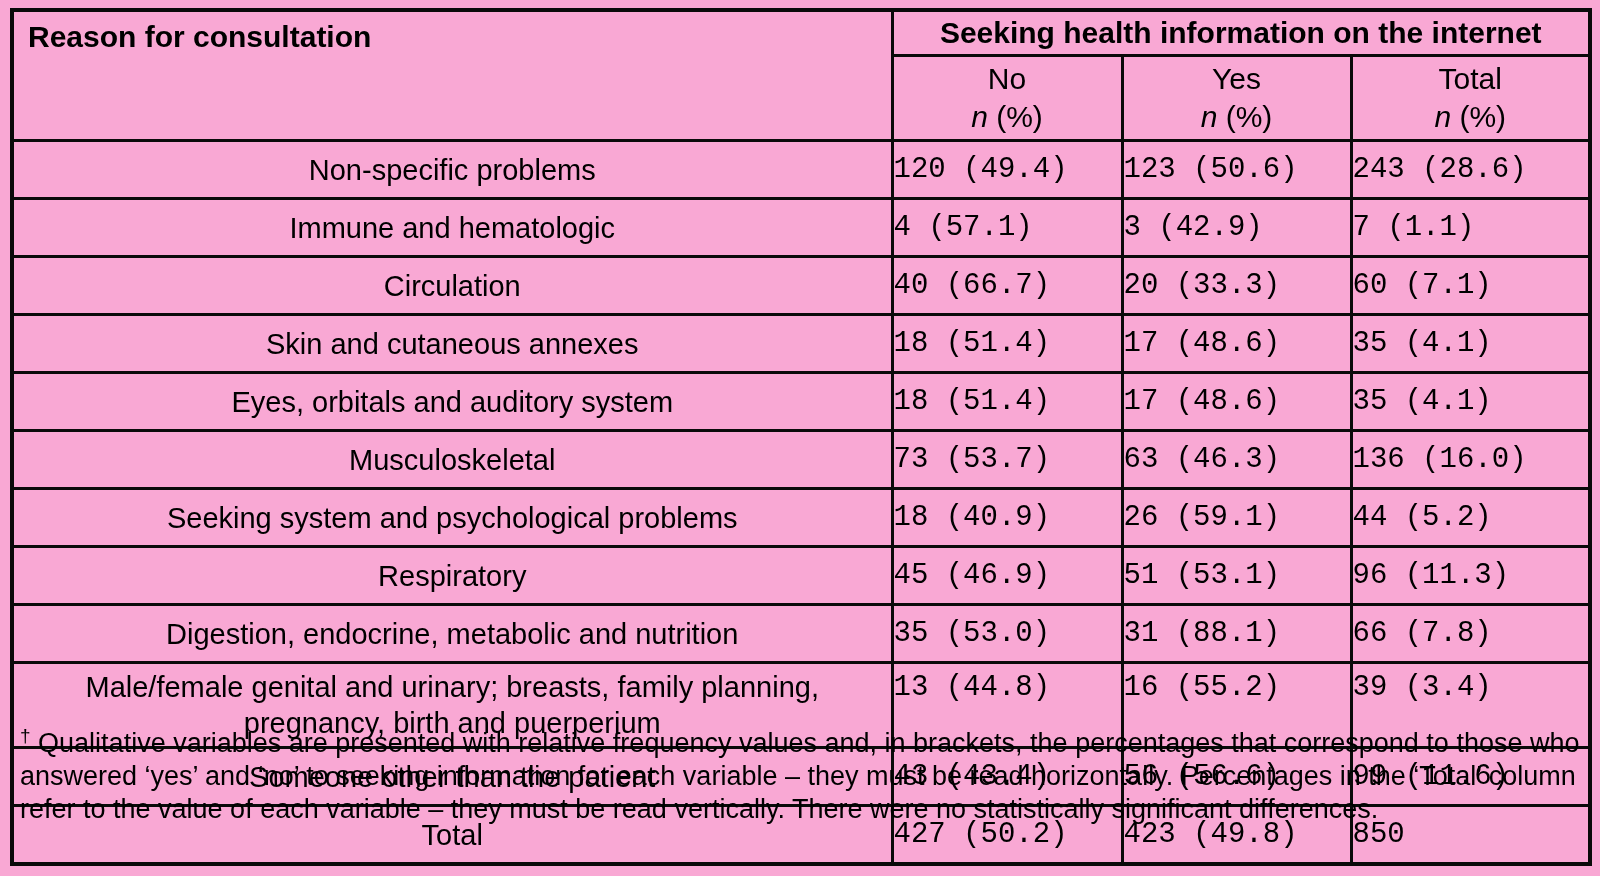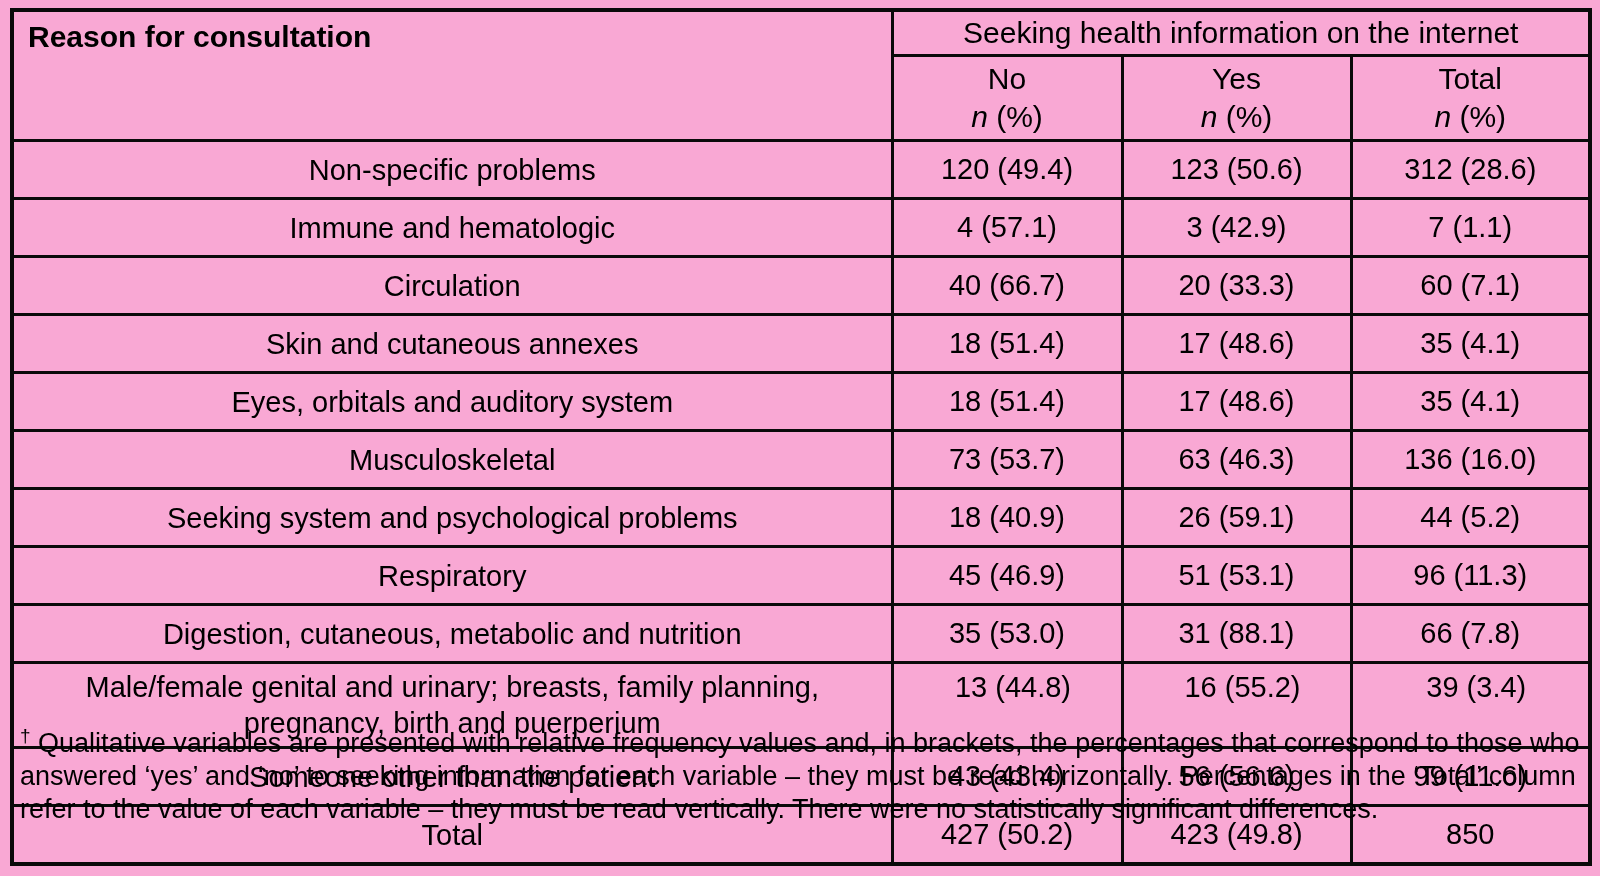--- a/index.html
+++ b/index.html
@@ -38,47 +38,47 @@
     vertical-align: top;
     padding: 8px 14px 0 14px;
     font-size: 30px;
     font-weight: bold;
   }
   th.span-head {
     height: 42px;
     text-align: center;
     vertical-align: middle;
     font-size: 30px;
-    font-weight: normal;
+    font-weight: bold;
   }
   th.sub-head {
     height: 82px;
     text-align: center;
     vertical-align: middle;
     font-size: 30px;
     font-weight: normal;
     line-height: 38px;
   }
   .n-italic { font-style: italic; }
   td.label-cell {
     text-align: center;
     vertical-align: middle;
     padding: 5px 12px;
     height: 45px;
     line-height: 36px;
   }
   td.value-cell {
-    text-align: center;
+    text-align: left;
     vertical-align: middle;
     height: 45px;
+    font-family: Liberation Mono, monospace;
   }
   tr.tall-row td.value-cell {
     vertical-align: top;
     padding-top: 7px;
-    padding-left: 12px;
   }
   .footnote {
     position: absolute;
     top: 727px;
     left: 20px;
     width: 1565px;
     font-size: 27px;
     line-height: 33px;
     text-align: left;
   }
@@ -118,21 +118,21 @@
           <span>Total</span><br>
           <span class="n-italic">n</span><span> (%)</span>
         </th>
       </tr>
     </thead>
     <tbody>
       <tr>
         <td class="label-cell">Non-specific problems</td>
         <td class="value-cell">120 (49.4)</td>
         <td class="value-cell">123 (50.6)</td>
-        <td class="value-cell">312 (28.6)</td>
+        <td class="value-cell">243 (28.6)</td>
       </tr>
       <tr>
         <td class="label-cell">Immune and hematologic</td>
         <td class="value-cell">4 (57.1)</td>
         <td class="value-cell">3 (42.9)</td>
         <td class="value-cell">7 (1.1)</td>
       </tr>
       <tr>
         <td class="label-cell">Circulation</td>
         <td class="value-cell">40 (66.7)</td>
@@ -163,21 +163,21 @@
         <td class="value-cell">26 (59.1)</td>
         <td class="value-cell">44 (5.2)</td>
       </tr>
       <tr>
         <td class="label-cell">Respiratory</td>
         <td class="value-cell">45 (46.9)</td>
         <td class="value-cell">51 (53.1)</td>
         <td class="value-cell">96 (11.3)</td>
       </tr>
       <tr>
-        <td class="label-cell">Digestion, cutaneous, metabolic and nutrition</td>
+        <td class="label-cell">Digestion, endocrine, metabolic and nutrition</td>
         <td class="value-cell">35 (53.0)</td>
         <td class="value-cell">31 (88.1)</td>
         <td class="value-cell">66 (7.8)</td>
       </tr>
       <tr class="tall-row">
         <td class="label-cell">Male/female genital and urinary; breasts, family planning, pregnancy, birth and puerperium</td>
         <td class="value-cell">13 (44.8)</td>
         <td class="value-cell">16 (55.2)</td>
         <td class="value-cell">39 (3.4)</td>
       </tr>

